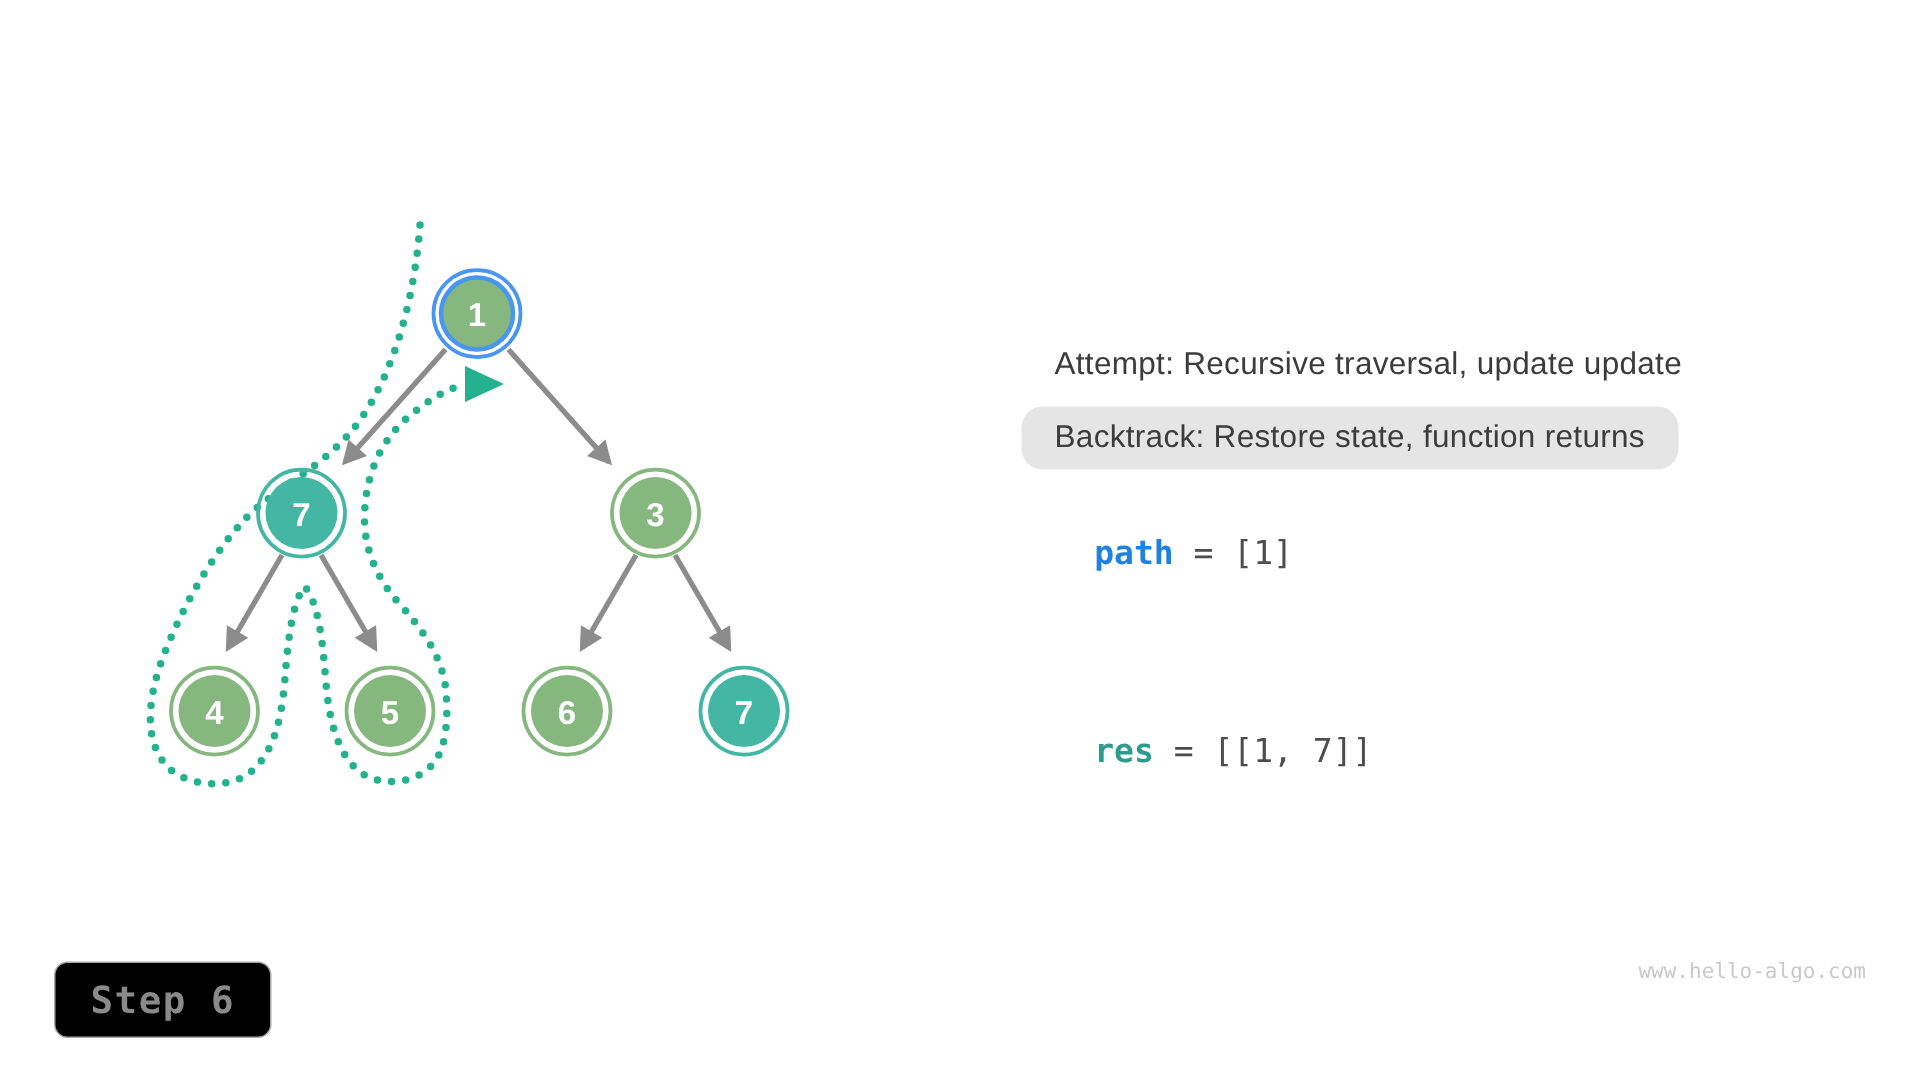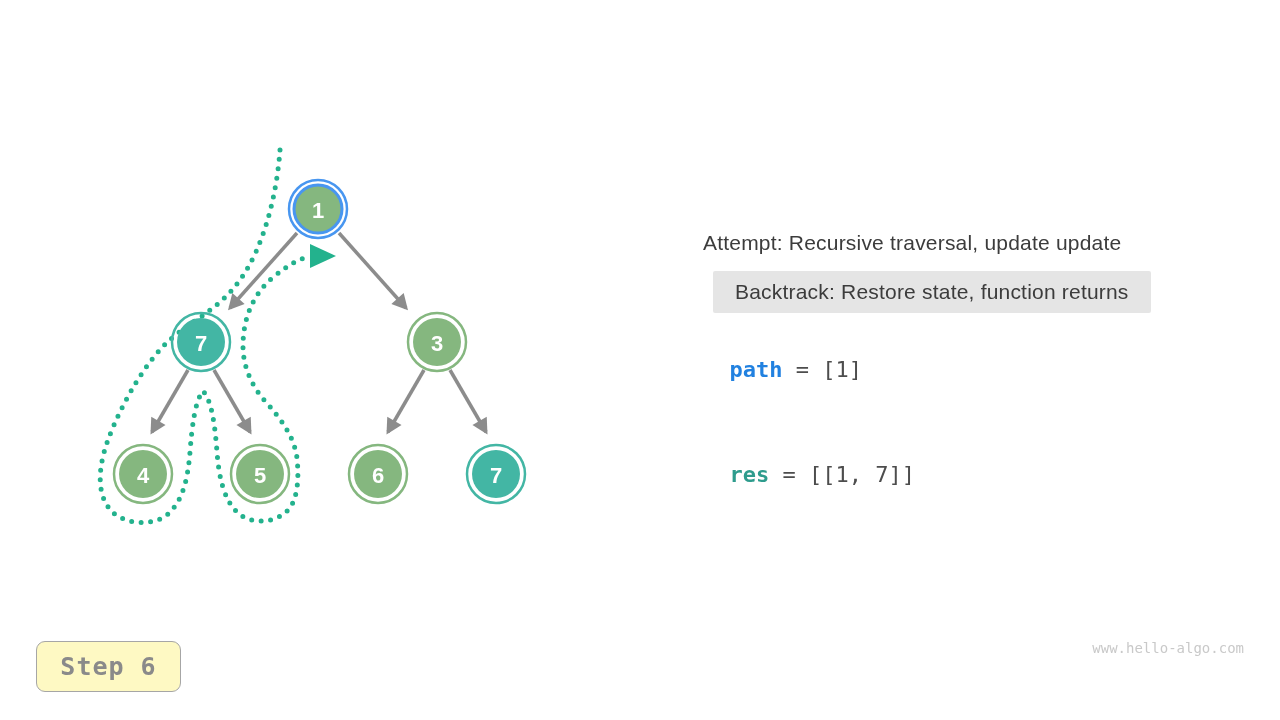--- a/index.html
+++ b/index.html
@@ -7,38 +7,38 @@
     width:1280px;height:720px;background:#ffffff;overflow:hidden;position:relative;
     font-family:"Liberation Sans",sans-serif;
   }
   #tree-svg{position:absolute;left:0;top:0;}
   .legend-line{
     position:absolute;left:703px;top:231px;
     font-size:21px;color:var(--text-dark,#3c3c3c);letter-spacing:0.2px;
   }
   .legend-pill{
     position:absolute;left:681px;top:271px;
-    padding:9px 22px;background:var(--pill-bg,#e5e5e5);border-radius:2px;
-    font-size:21px;color:var(--text-dark,#3c3c3c);letter-spacing:0.2px;margin-left:32px;
+    padding:9px 22px;background:var(--pill-bg,#e5e5e5);border-radius:14px;
+    font-size:21px;color:var(--text-dark,#3c3c3c);letter-spacing:0.2px;
   }
   .legend-line b,.legend-pill b{font-weight:normal;}
   .code-line{
     position:absolute;left:703px;white-space:pre;
     font-family:"DejaVu Sans Mono",monospace;font-size:22px;
     color:var(--code-dark,#4d4d4d);
   }
   #path-line{top:332px;}
-  #res-line{top:437px;}
+  #res-line{top:464px;}
   .code-line .var{font-weight:bold;}
   .var-blue{color:var(--path-blue,#2181e0);margin-top:44px;}
   .var-teal{color:var(--res-teal,#2e9c8d);}
   .step-badge{
     position:absolute;left:36px;top:641px;width:145px;height:51px;
     line-height:49px;text-align:center;box-sizing:border-box;
-    background:#fef9c3;border:1.5px solid #a6a6a6;border-radius:9px;
+    background:#000000;border:1.5px solid #a6a6a6;border-radius:9px;
     font-family:"DejaVu Sans Mono",monospace;font-weight:bold;font-size:25px;
     color:var(--step-gray,#8a8a8a);letter-spacing:1px;
   }
   .watermark{
     position:absolute;right:36px;top:640px;
     font-family:"DejaVu Sans Mono",monospace;font-size:14px;
     color:var(--watermark-gray,#c9c9c9);
   }
 </style>
 </head>

